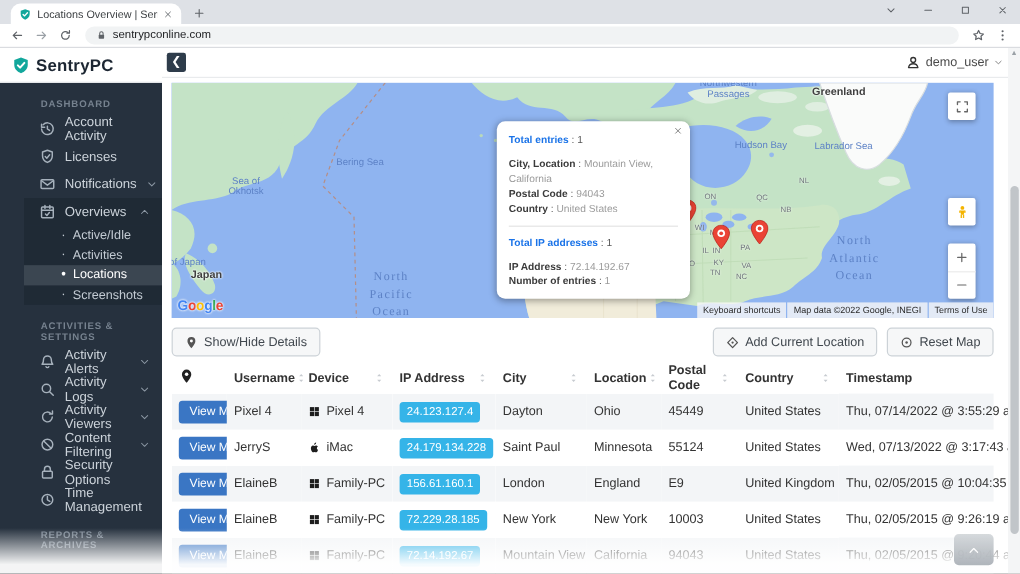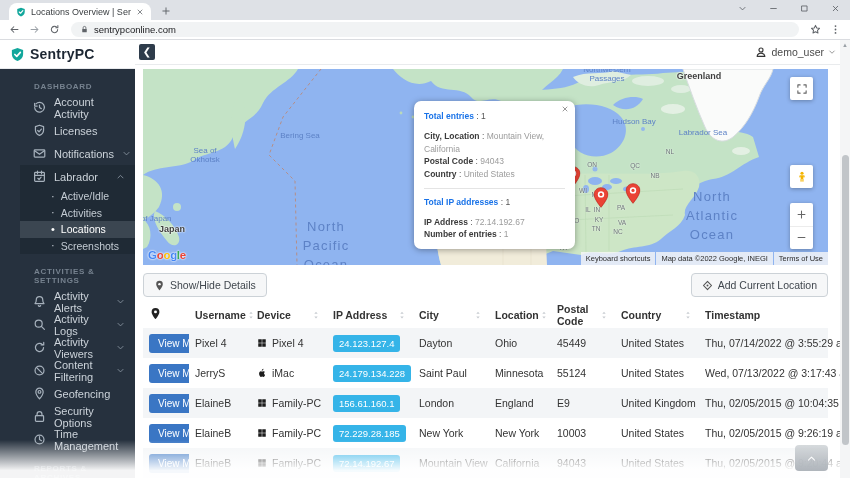--- a/index.html
+++ b/index.html
@@ -48,21 +48,21 @@
   .user-menu .ic{width:12px;height:12px;color:#333;}
   .user-menu .chev{width:8px;height:8px;color:#777;}
 
   .content{flex:1;padding:4px 0 0 8px;position:relative;}
 
   
   .map{position:relative;width:685px;height:196px;background:#8fb4f0;overflow:hidden;}
   .map svg.land{position:absolute;left:0;top:0;}
   .mlabel{position:absolute;transform:translate(-50%,-50%);white-space:pre;text-align:center;pointer-events:none;}
   .mlabel.water{font-size:8px;color:#5d82c6;}
-  .mlabel.ocean{font-size:13px;color:#5d82c6;letter-spacing:1.2px;line-height:1.45;}
+  .mlabel.ocean{font-size:10px;color:#5d82c6;letter-spacing:1.2px;line-height:1.45;font-family:Liberation Serif, serif;}
   .mlabel.country{font-size:9px;font-weight:bold;color:#3f3f3f;text-shadow:0 0 2px #fff,0 0 2px #fff;}
   .mlabel.country-big{font-size:9.5px;font-weight:bold;color:#333;text-shadow:0 0 2px #fff,0 0 3px #fff;}
   .mlabel.state{font-size:6.5px;color:#70767c;text-shadow:0 0 2px rgba(255,255,255,.9);}
   .marker{position:absolute;transform:translate(-50%,-100%);width:15px;height:21px;cursor:pointer;}
   .map-type{position:absolute;left:8px;top:8px;height:23px;background:#fff;box-shadow:0 1px 4px rgba(0,0,0,.3);display:flex;border-radius:2px;font-size:10.5px;cursor:pointer;}
   .map-type .opt{padding:0 11px;display:flex;align-items:center;}
   .opt-map{font-weight:bold;color:#111;}
   .opt-sat{color:#585858;border-left:1px solid #ececec;}
   .sq-ctl{position:absolute;width:23px;height:23px;background:#fff;border-radius:2px;box-shadow:0 1px 4px rgba(0,0,0,.3);
     display:flex;align-items:center;justify-content:center;color:#666;cursor:pointer;}
@@ -260,21 +260,21 @@
             </span>
           </div>
           <div class="nav-item expanded">
             <span class="ic">
               <svg viewBox="0 0 16 16" fill="none" stroke="currentColor" stroke-width="1.5" stroke-linecap="round" stroke-linejoin="round">
                 <rect x="2" y="3" width="12" height="11" rx="1"></rect>
                 <path d="M2 6.5h12M5.5 1.5v3M10.5 1.5v3"></path>
                 <path d="M6 10.2l1.5 1.5 2.5-2.9"></path>
               </svg>
             </span>
-            <span>Labrador</span>
+            <span>Overviews</span>
             <span class="ic chev">
               <svg viewBox="0 0 16 16" fill="none" stroke="currentColor" stroke-width="1.5" stroke-linecap="round" stroke-linejoin="round">
                 <path d="M3.5 10.5L8 6l4.5 4.5"></path>
               </svg>
             </span>
           </div>
           <div class="nav-subitem">
             <span class="bullet">·</span>
             <span>Active/Idle</span>
           </div>
@@ -339,29 +339,20 @@
                 <circle cx="8" cy="8" r="5.5"></circle>
                 <path d="M4.2 4.2l7.6 7.6"></path>
               </svg>
             </span>
             <span>Content Filtering</span>
             <span class="ic chev">
               <svg viewBox="0 0 16 16" fill="none" stroke="currentColor" stroke-width="1.5" stroke-linecap="round" stroke-linejoin="round">
                 <path d="M3.5 6l4.5 4.5L12.5 6"></path>
               </svg>
             </span>
-          </div>
-          <div class="nav-item">
-            <span class="ic">
-              <svg viewBox="0 0 16 16" fill="none" stroke="currentColor" stroke-width="1.5" stroke-linecap="round" stroke-linejoin="round">
-                <path d="M8 1.5A4.5 4.5 0 0 1 12.5 6C12.5 9.5 8 14.5 8 14.5S3.5 9.5 3.5 6A4.5 4.5 0 0 1 8 1.5z"></path>
-                <circle cx="8" cy="6" r="1.7"></circle>
-              </svg>
-            </span>
-            <span>Geofencing</span>
           </div>
           <div class="nav-item">
             <span class="ic">
               <svg viewBox="0 0 16 16" fill="none" stroke="currentColor" stroke-width="1.5" stroke-linecap="round" stroke-linejoin="round">
                 <rect x="3" y="7" width="10" height="7" rx="1"></rect>
                 <path d="M5 7V5a3 3 0 0 1 6 0v2"></path>
               </svg>
             </span>
             <span>Security Options</span>
           </div>
@@ -457,21 +448,21 @@
             <circle cx="34" cy="138" r="4" fill="#c4e3c6"></circle>
             <path d="M0,150 C8,156 10,168 4,178 L0,180 Z" fill="#c4e3c6"></path>
             <path d="M178,0 L140,48 L126,86 L152,112 L154,196" fill="none" stroke="#b98a7a" stroke-width="1" stroke-dasharray="3,3" opacity=".9"></path>
           </svg>
 
           <div id="map-labels">
               <span class="mlabel water" style="left: 464px; top: 5px;">Northwestern
 Passages</span>
               <span class="mlabel country" style="left: 556px; top: 7px; text-align: center;">Greenland</span>
               <span class="mlabel water" style="left: 455px; top: 52px; margin-left: 36px;">Hudson Bay</span>
-              <span class="mlabel water" style="left: 560px; top: 63px;">Labrador Sea</span>
+              <span class="mlabel water" style="left: 560px; top: 53px;">Labrador Sea</span>
               <span class="mlabel water" style="left: 157px; top: 66px;">Bering Sea</span>
               <span class="mlabel water" style="left: 62px; top: 86px;">Sea of
 Okhotsk</span>
               <span class="mlabel water" style="left: 5px; top: 149px;">Sea of Japan</span>
               <span class="mlabel country" style="left: 29px; top: 160px;">Japan</span>
               <span class="mlabel ocean" style="left: 183px; top: 177px;">North
 Pacific
 Ocean</span>
               <span class="mlabel ocean" style="left: 569px; top: 147px;">North
 Atlantic
@@ -606,20 +597,29 @@
           <div class="right-btns">
             <div class="btn">
               <span class="ic">
                   <svg viewBox="0 0 16 16" fill="none" stroke="currentColor" stroke-width="1.5" stroke-linecap="round" stroke-linejoin="round">
                     <rect x="3.8" y="3.8" width="8.4" height="8.4" transform="rotate(45 8 8)"></rect>
                     <circle cx="8" cy="8" r="1.4" fill="currentColor" stroke="none"></circle>
                   </svg>
                 </span>
               <span>Add Current Location</span>
             </div>
+            <div class="btn">
+              <span class="ic">
+                  <svg viewBox="0 0 16 16" fill="none" stroke="currentColor" stroke-width="1.5" stroke-linecap="round" stroke-linejoin="round">
+                    <circle cx="8" cy="8" r="5.3"></circle>
+                    <circle cx="8" cy="8" r="1.5" fill="currentColor" stroke="none"></circle>
+                  </svg>
+                </span>
+              <span>Reset Map</span>
+            </div>
           </div>
         </div>
 
         <table class="loc-table">
           <colgroup>
             <col style="width:46px">
               <col style="width:62px">
               <col style="width:76px">
               <col style="width:86px">
             <col style="width:76px">

